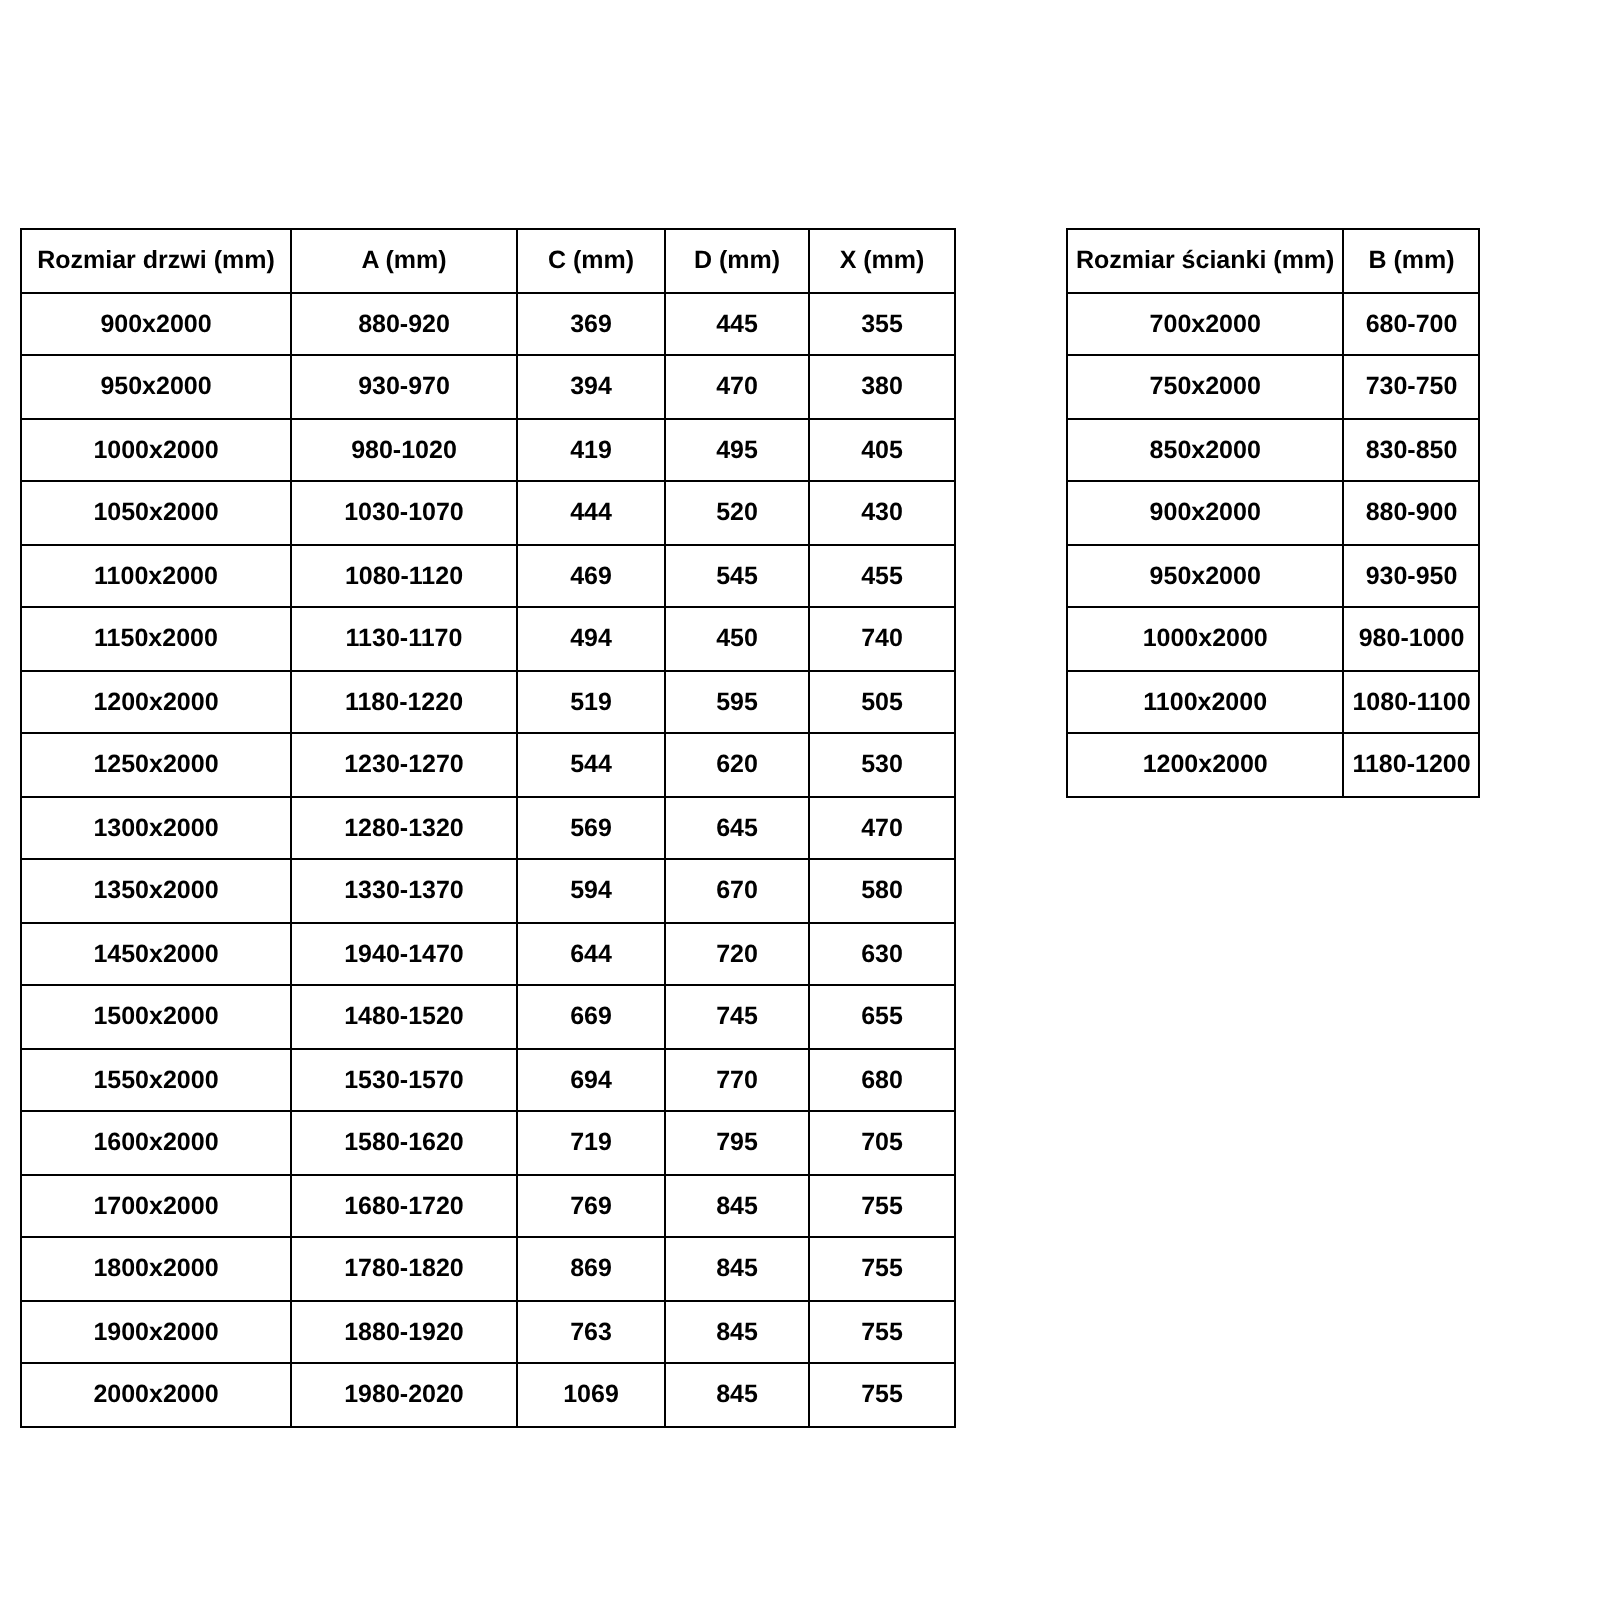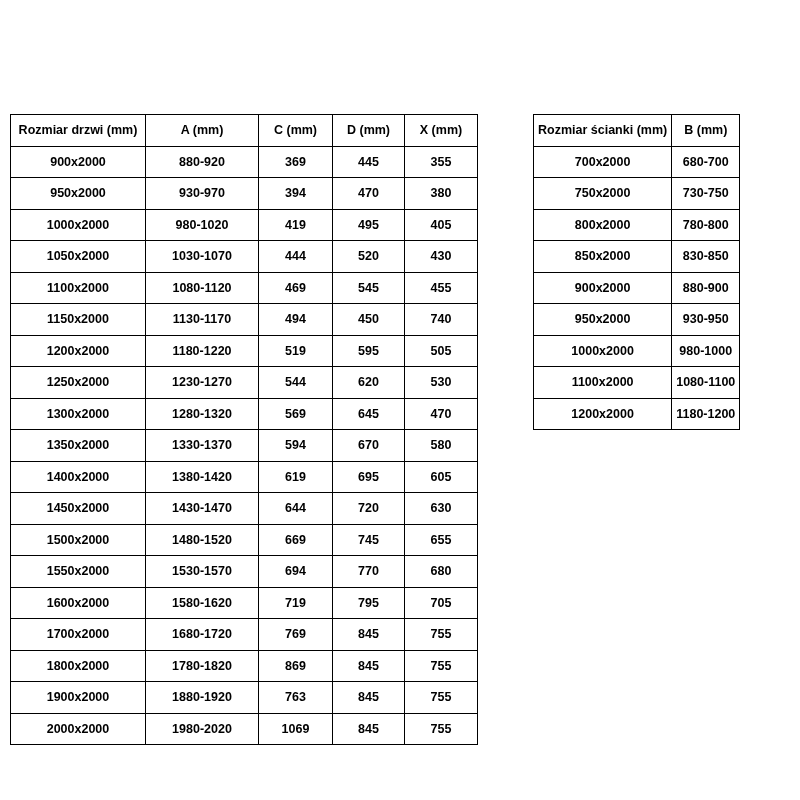--- a/index.html
+++ b/index.html
@@ -156,29 +156,22 @@
           <td>470</td>
         </tr>
         <tr>
           <td>1350x2000</td>
           <td>1330-1370</td>
           <td>594</td>
           <td>670</td>
           <td>580</td>
         </tr>
         <tr>
-          <td>1400x2000</td>
-          <td>1380-1420</td>
-          <td>619</td>
-          <td>695</td>
-          <td>605</td>
-        </tr>
-        <tr>
           <td>1450x2000</td>
-          <td>1430-1470</td>
+          <td>1940-1470</td>
           <td>644</td>
           <td>720</td>
           <td>630</td>
         </tr>
         <tr>
           <td>1500x2000</td>
           <td>1480-1520</td>
           <td>669</td>
           <td>745</td>
           <td>655</td>
@@ -244,24 +237,20 @@
       <tbody>
         <tr>
           <td>700x2000</td>
           <td>680-700</td>
         </tr>
         <tr>
           <td>750x2000</td>
           <td>730-750</td>
         </tr>
         <tr>
-          <td>800x2000</td>
-          <td>780-800</td>
-        </tr>
-        <tr>
           <td>850x2000</td>
           <td>830-850</td>
         </tr>
         <tr>
           <td>900x2000</td>
           <td>880-900</td>
         </tr>
         <tr>
           <td>950x2000</td>
           <td>930-950</td>

